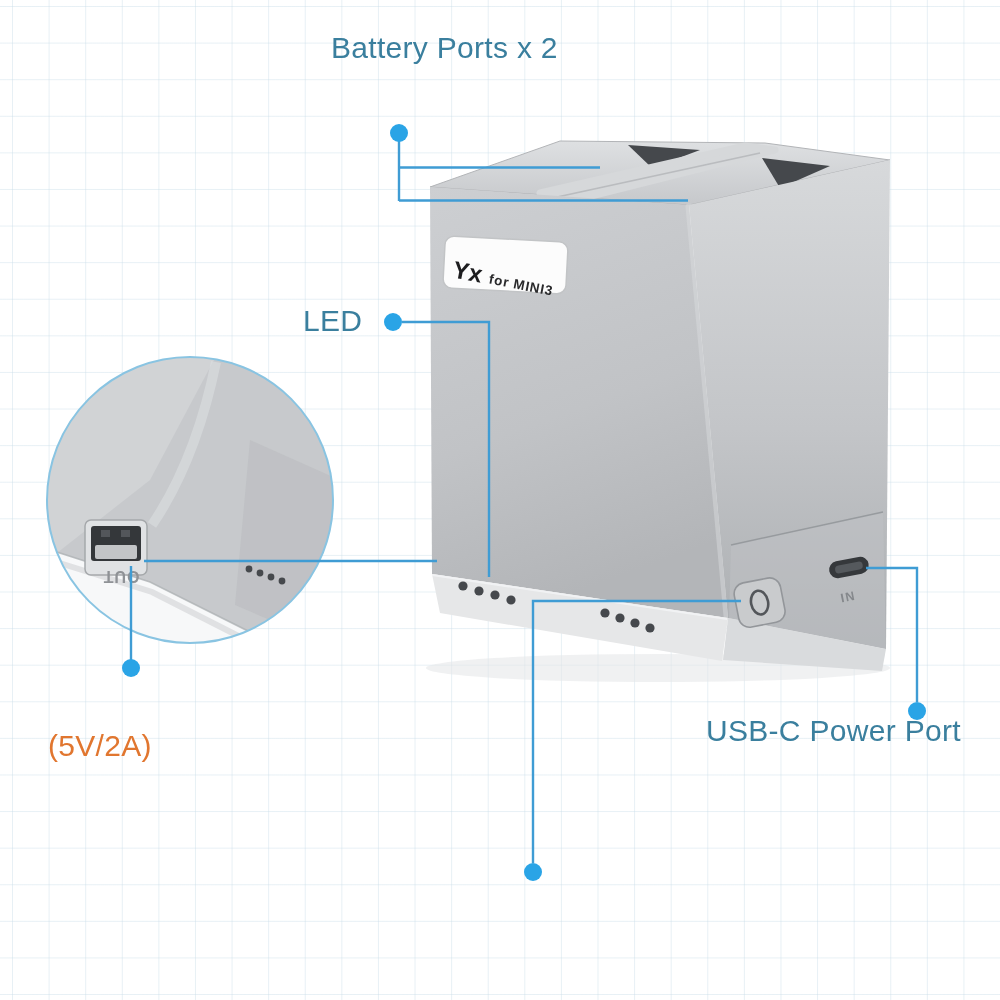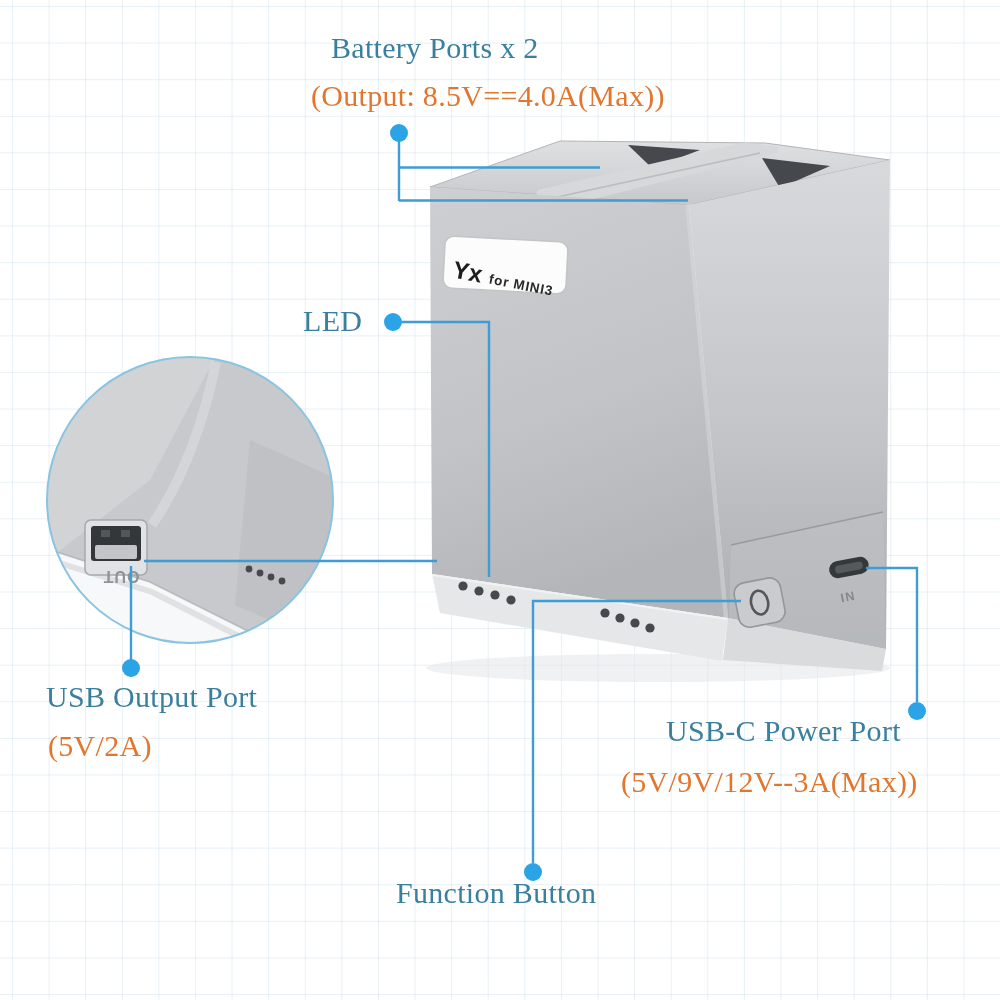--- a/index.html
+++ b/index.html
@@ -13,21 +13,21 @@
     background-color:#ffffff;
     background-image:
       linear-gradient(to right, rgba(203,222,233,.45) 1px, transparent 1px),
       linear-gradient(to bottom, rgba(203,222,233,.45) 1px, transparent 1px);
     background-size:36.6px 36.6px;
     background-position:12px 6px;
   }
   svg{position:absolute;left:0;top:0;}
   .co{
     position:absolute;
-    font-size:30px;line-height:1.12;letter-spacing:.3px;white-space:nowrap;font-family:Liberation Serif, serif;
+    font-size:30px;line-height:1.12;letter-spacing:.3px;white-space:nowrap;
   }
   .teal{color:#3a7f9e;}
   .orange{color:#e1762f;}
 </style>
 </head>
 <body>
 
 <div id="canvas">
 
   <svg width="1000" height="1000" viewBox="0 0 1000 1000">
@@ -150,24 +150,20 @@
     <g fill="#2aa4e6">
       <circle cx="399" cy="133" r="9"></circle>
       <circle cx="393" cy="322" r="9"></circle>
       <circle cx="131" cy="668" r="9"></circle>
       <circle cx="533" cy="872" r="9"></circle>
       <circle cx="917" cy="711" r="9"></circle>
     </g>
   </svg>
 
   <div class="co teal" style="left:331px;top:31px">Battery Ports x 2</div>
-  <div class="co orange" style="left:311px;top:79px">(Output: 8.5V==4.0A(Max))</div>
 
   <div class="co teal" style="left:303px;top:304px">LED</div>
 
-  <div class="co teal" style="left:46px;top:680px">USB Output Port</div>
   <div class="co orange" style="left:48px;top:729px">(5V/2A)</div>
 
-  <div class="co teal" style="left:666px;top:714px">USB-C Power Port</div>
-  <div class="co orange" style="left:621px;top:765px">(5V/9V/12V--3A(Max))</div>
+  <div class="co teal" style="left:706px;top:714px">USB-C Power Port</div>
 
-  <div class="co teal" style="left:396px;top:876px">Function Button</div>
 </div>
 
 </body></html>

